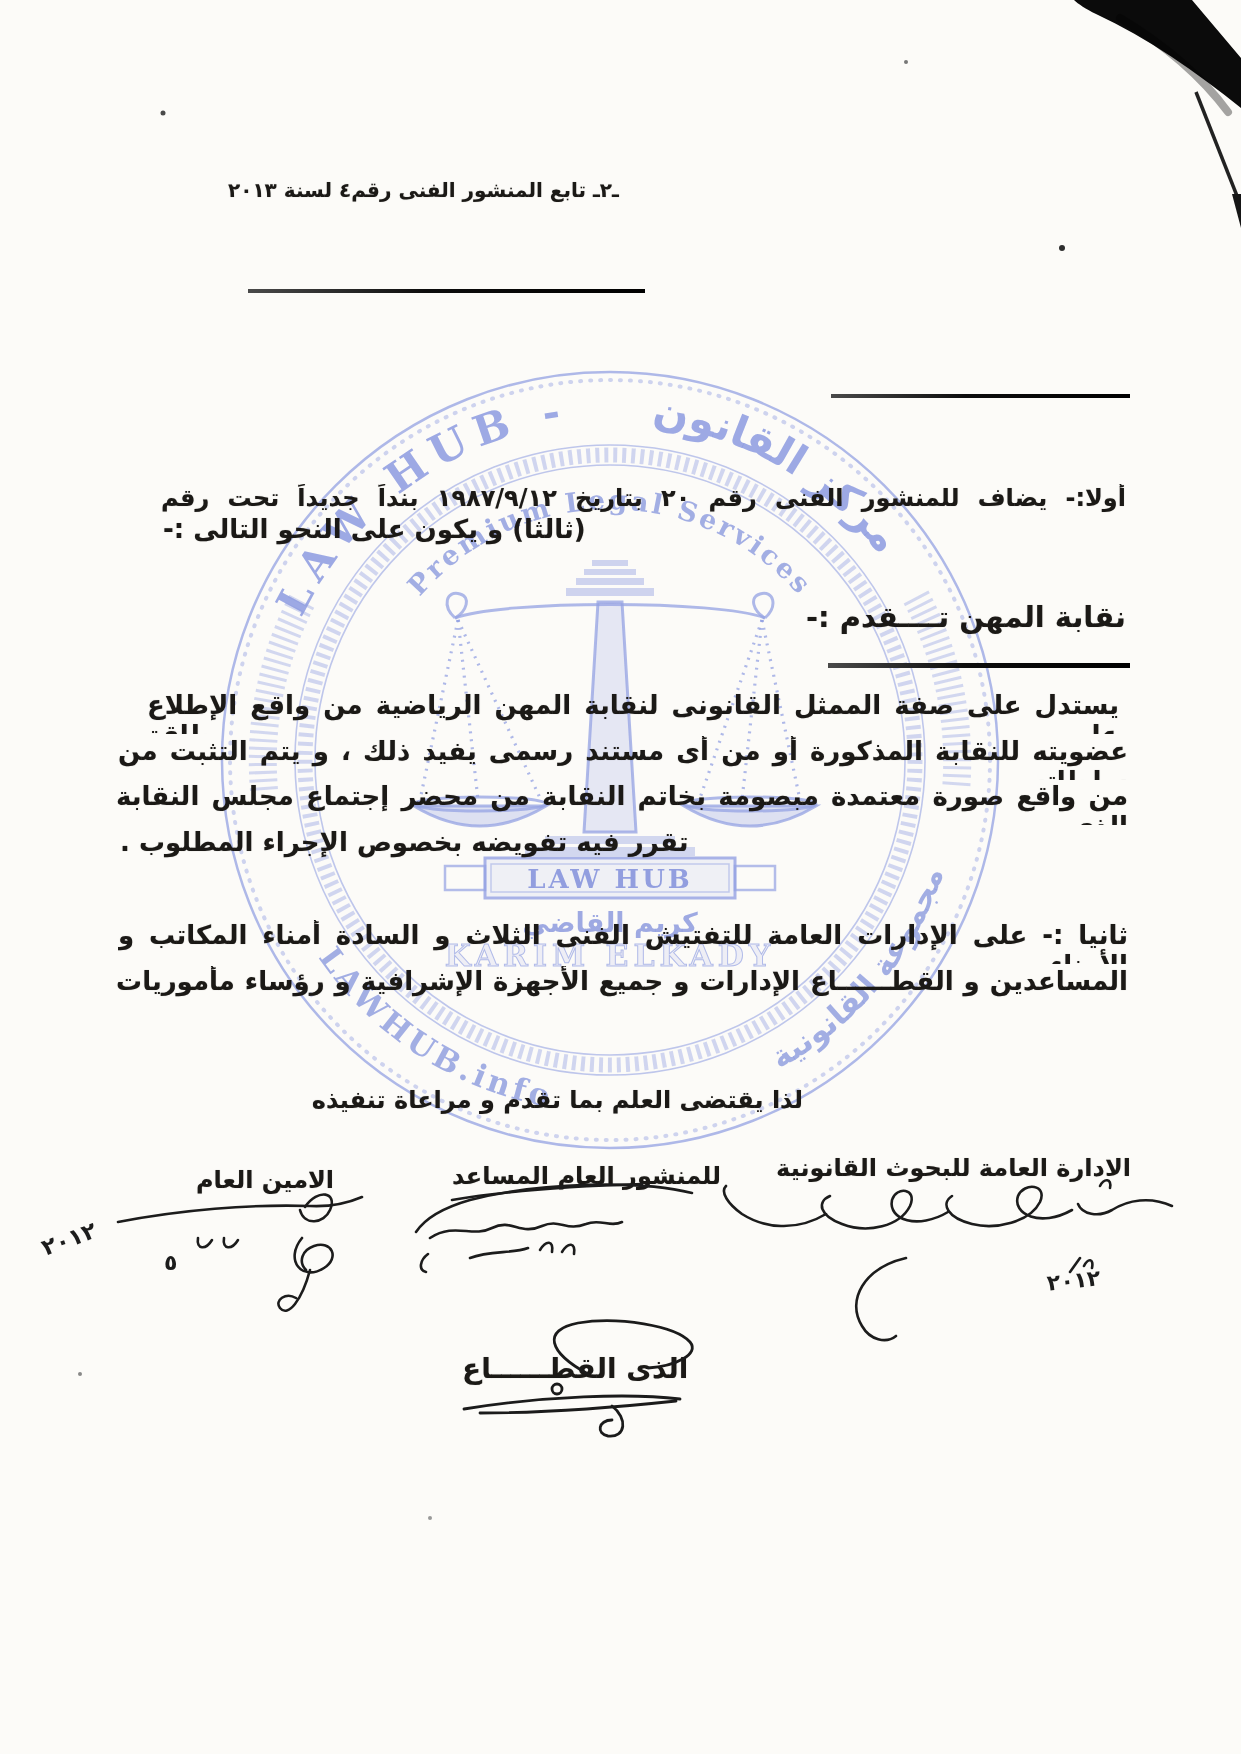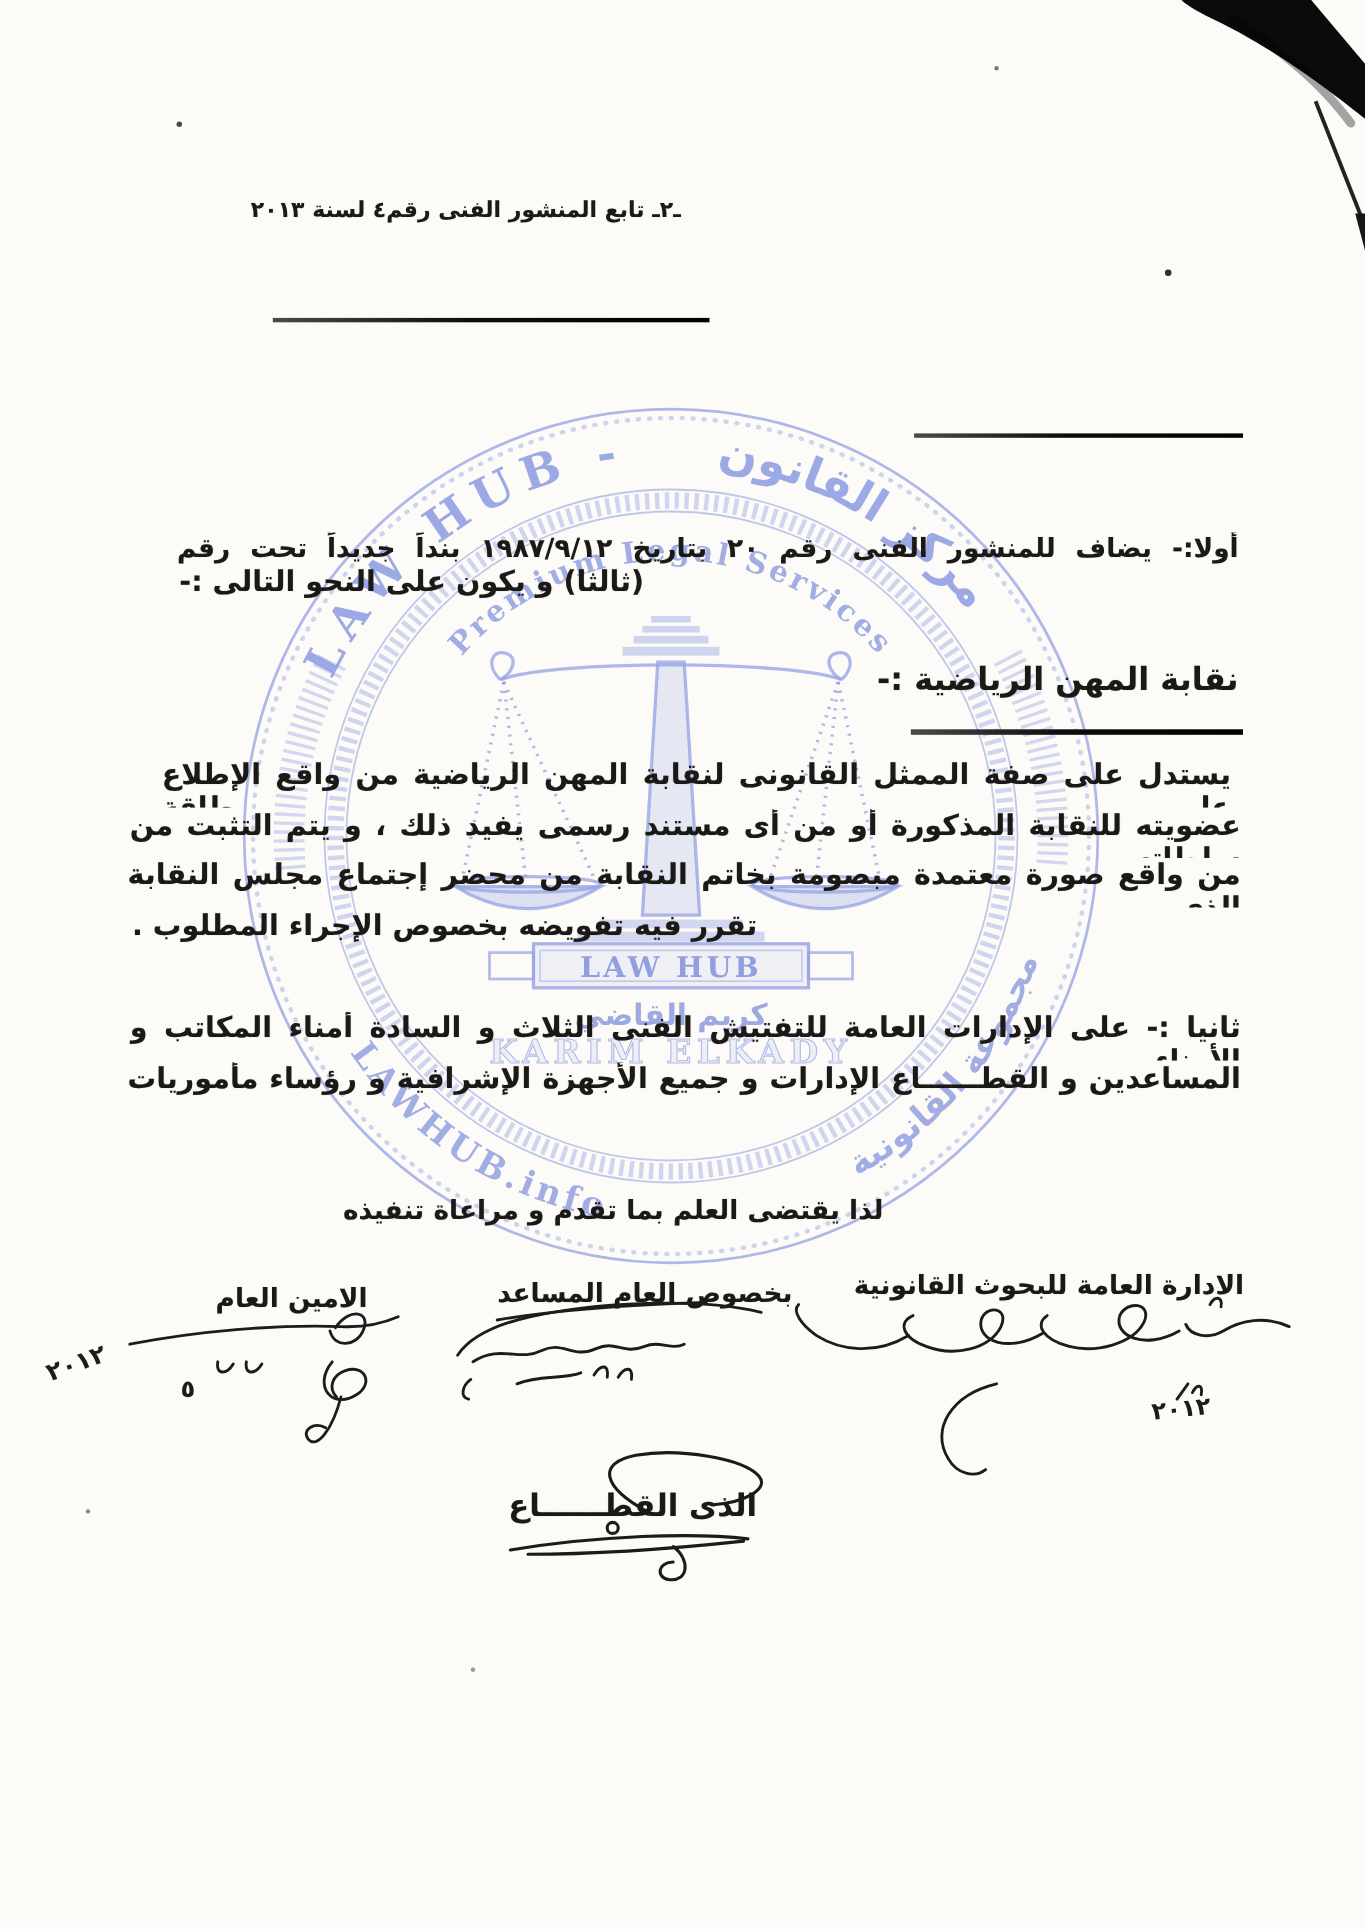--- a/index.html
+++ b/index.html
@@ -103,35 +103,35 @@
 
   <div class="t" style="left:228px;top:178px;font-size:20px;">ـ٢ـ  تابع المنشور الفنى رقم٤   لسنة ٢٠١٣</div>
 
   <div class="rule" style="left:248px;top:289px;width:397px;height:4px;"></div>
 
   <div class="rule" style="left:831px;top:394px;width:299px;height:4px;"></div>
 
   <div class="t just" style="right:115px;top:460px;width:965px;font-size:24px;margin-top:24px;">أولا:-  يضاف للمنشور الفنى رقم ٢٠ بتاريخ ١٩٨٧/٩/١٢   بنداً جديداً تحت رقم</div>
   <div class="t" style="left:163px;top:514px;font-size:26px;">(ثالثا) و يكون على النحو التالى :-</div>
 
-  <div class="t" style="right:115px;top:600px;font-size:29px;letter-spacing:1px;">نقابة المهن الرياضية :-</div>
+  <div class="t" style="right:115px;top:600px;font-size:29px;letter-spacing:1px;">نقابة المهن تــــقدم :-</div>
   <div class="rule" style="left:828px;top:663px;width:302px;height:5px;"></div>
 
   <div class="t just" style="right:122px;top:690px;width:972px;font-size:26px;">يستدل على صفة الممثل القانونى لنقابة المهن الرياضية من واقع الإطلاع على بطاقة</div>
   <div class="t just" style="right:113px;top:736px;width:1010px;font-size:26px;">عضويته للنقابة المذكورة أو من أى مستند رسمى يفيد ذلك ، و يتم التثبت من سلطاته</div>
   <div class="t just" style="right:113px;top:781px;width:1012px;font-size:26px;">من واقع صورة معتمدة مبصومة بخاتم النقابة من محضر إجتماع مجلس النقابة الذى</div>
   <div class="t" style="left:120px;top:827px;font-size:26px;">تقرر فيه تفويضه بخصوص الإجراء المطلوب .</div>
 
   <div class="t just" style="right:113px;top:920px;width:1010px;font-size:26px;">ثانيا :- على الإدارات العامة للتفتيش الفنى الثلاث و السادة أمناء المكاتب و الأمناء</div>
   <div class="t just" style="right:113px;top:966px;width:1012px;font-size:26px;">المساعدين  و القطــــــاع الإدارات و جميع الأجهزة الإشرافية و رؤساء مأموريات</div>
 
   <div class="t" style="left:358px;top:1086px;width:445px;font-size:24px;text-align:left;">لذا يقتضى العلم بما تقدم و مراعاة تنفيذه</div>
 
   <div class="t" style="right:110px;top:1154px;font-size:24px;">الادارة العامة للبحوث القانونية</div>
-  <div class="t" style="left:452px;top:1162px;font-size:24px;">بخصوص العام المساعد</div>
+  <div class="t" style="left:452px;top:1162px;font-size:24px;">للمنشور العام المساعد</div>
   <div class="t" style="left:196px;top:1166px;font-size:24px;">الامين العام</div>
   <div class="t" style="left:462px;top:1352px;font-size:28px;">الذى القطــــــاع</div>
 
   <svg id="overlay" class="layer" width="1241" height="1754" viewBox="0 0 1241 1754">
 
     <g>
       <path d="M 1074 0 L 1192 0 L 1241 58 L 1241 108 C 1196 72 1148 38 1096 14 C 1086 9 1078 4 1074 0 Z" fill="#0b0b0b"></path>
       <path d="M 1120 18 C 1160 42 1200 74 1228 112" stroke="rgba(0,0,0,0.35)" stroke-width="8" fill="none" stroke-linecap="round"></path>
       <path d="M 1196 92 L 1241 206" stroke="#222" stroke-width="3.5" fill="none"></path>
       <path d="M 1232 194 L 1241 228 L 1241 194 Z" fill="#161616"></path>

